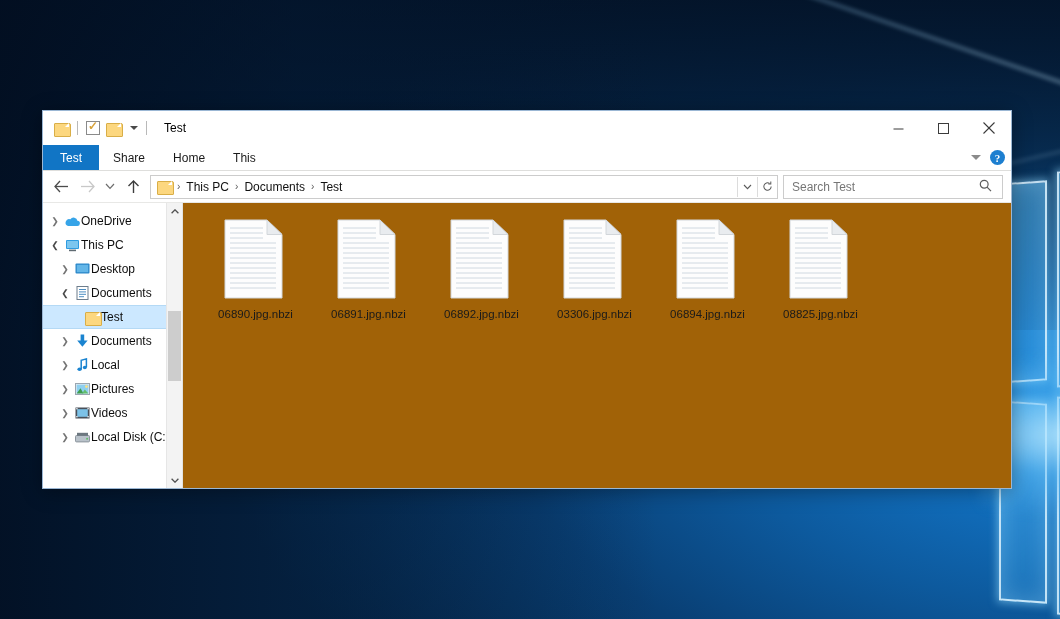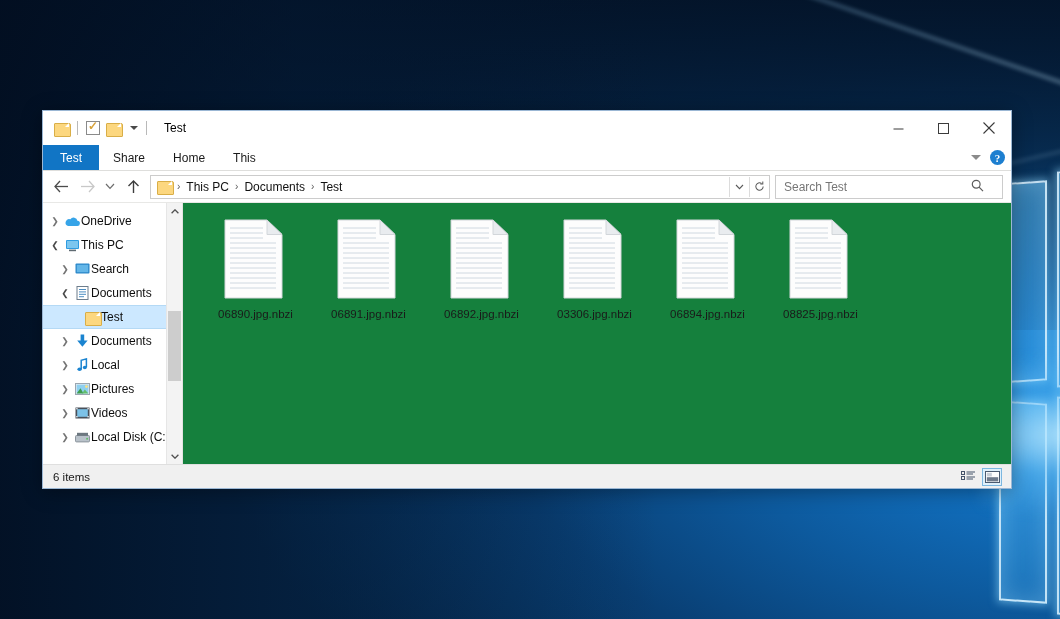--- a/index.html
+++ b/index.html
@@ -169,21 +169,21 @@
   .crumb-sep {
     color: #5a5a5a; font-size: 10px; padding: 0 2px;
   }
   .crumb-ico { margin: 0 3px 0 1px; }
   .crumb-ctrl {
     width: 19px; height: 20px; display: flex; align-items: center; justify-content: center;
     border-left: 1px solid #dcdcdc; color: #4a4a4a; font-size: 10px;
   }
   .searchbox {
     width: 200px; height: 22px; border: 1px solid #cccccc; background: #fff;
-    display: flex; align-items: center; padding: 0 18px 0 8px; margin-left: 5px;
+    display: flex; align-items: center; padding: 0 10px 0 8px; margin-left: 5px;
     justify-content: space-between;
   }
   .search-ph { color: #767676; font-size: 12px; }
 
   
   .body-row { flex: 1 1 auto; display: flex; min-height: 0; }
 
   .navpane {
     width: 139px; flex: 0 0 139px; background: #fff; position: relative;
     border-right: 1px solid #e3e3e1;
@@ -204,21 +204,21 @@
 
   .sb {
     position: absolute; right: 0; top: 0; width: 15px; height: 100%;
     background: #f3f3f3; border-left: 1px solid #e6e6e6;
     display: flex; flex-direction: column; align-items: center; justify-content: space-between;
   }
   .sb-arrow { height: 16px; display:flex; align-items:center; justify-content:center; color:#5a5a5a; font-size:9px; }
   .sb-thumb { position: absolute; left: 1px; top: 108px; width: 13px; height: 70px; background: #cdcdcd; }
 
   .content {
-    flex: 1 1 auto; background: #15803d; position: relative; overflow: hidden;
+    flex: 1 1 auto; background: #a16207; position: relative; overflow: hidden;
     padding: 10px 0 0 16px;
   }
   .grid { display: flex; flex-wrap: wrap; gap: 0px; }
   .fileitem {
     width: 113px; height: 128px; display: flex; flex-direction: column;
     align-items: center; padding-top: 6px;
   }
   .fileicon { width: 63px; height: 80px; position: relative; }
   .filename { margin-top: 9px; font-size: 11.5px; color: #1a1a1a; white-space: nowrap; }
 
@@ -389,21 +389,21 @@
       </div>
 
       <div class="tree-item" style="padding-left:14px;">
         <span class="twisty">❯</span>
         <span class="tree-ico">
           <svg width="15" height="12" viewBox="0 0 15 12">
               <rect x="0.5" y="0.5" width="14" height="10" rx="1" fill="#2b87c9"></rect>
               <rect x="1.8" y="1.8" width="11.4" height="7.4" fill="#63b6e8"></rect>
             </svg>
         </span>
-        <span class="tree-label">Search</span>
+        <span class="tree-label">Desktop</span>
       </div>
 
       <div class="tree-item" style="padding-left:14px;">
         <span class="twisty open">❮</span>
         <span class="tree-ico">
           <svg width="13" height="14" viewBox="0 0 13 14">
               <rect x="1" y="0.5" width="11" height="13" fill="#fff" stroke="#6d7d8c" stroke-width="1"></rect>
               <rect x="3" y="3" width="7" height="1" fill="#4d8ec2"></rect>
               <rect x="3" y="5.4" width="7" height="1" fill="#4d8ec2"></rect>
               <rect x="3" y="7.8" width="7" height="1" fill="#4d8ec2"></rect>
@@ -650,36 +650,14 @@
               </g>
             </svg>
           </div>
           <div class="filename">08825.jpg.nbzi</div>
         </div>
 
       </div>
     </div>
   </div>
 
-  <div class="statusbar">
-    <span class="status-text">6 items</span>
-    <div class="viewbtns">
-      <div class="viewbtn">
-        <svg width="15" height="12" viewBox="0 0 15 12">
-          <rect x="0.5" y="0.5" width="3" height="3" fill="none" stroke="#45546a"></rect>
-          <rect x="0.5" y="5.5" width="3" height="3" fill="none" stroke="#45546a"></rect>
-          <line x1="5.5" y1="1" x2="14" y2="1" stroke="#45546a"></line>
-          <line x1="5.5" y1="3" x2="12" y2="3" stroke="#45546a"></line>
-          <line x1="5.5" y1="6" x2="14" y2="6" stroke="#45546a"></line>
-          <line x1="5.5" y1="8" x2="12" y2="8" stroke="#45546a"></line>
-        </svg>
-      </div>
-      <div class="viewbtn active">
-        <svg width="15" height="12" viewBox="0 0 15 12">
-          <rect x="0.5" y="0.5" width="14" height="11" fill="#fefefe" stroke="#4a5a70"></rect>
-          <rect x="1.8" y="6.2" width="11.4" height="4.2" fill="#6f7b8c"></rect>
-          <rect x="1.8" y="1.8" width="5" height="3.6" fill="#c6cdd6"></rect>
-        </svg>
-      </div>
-    </div>
-  </div>
 
 </div>
 
 </body></html>

